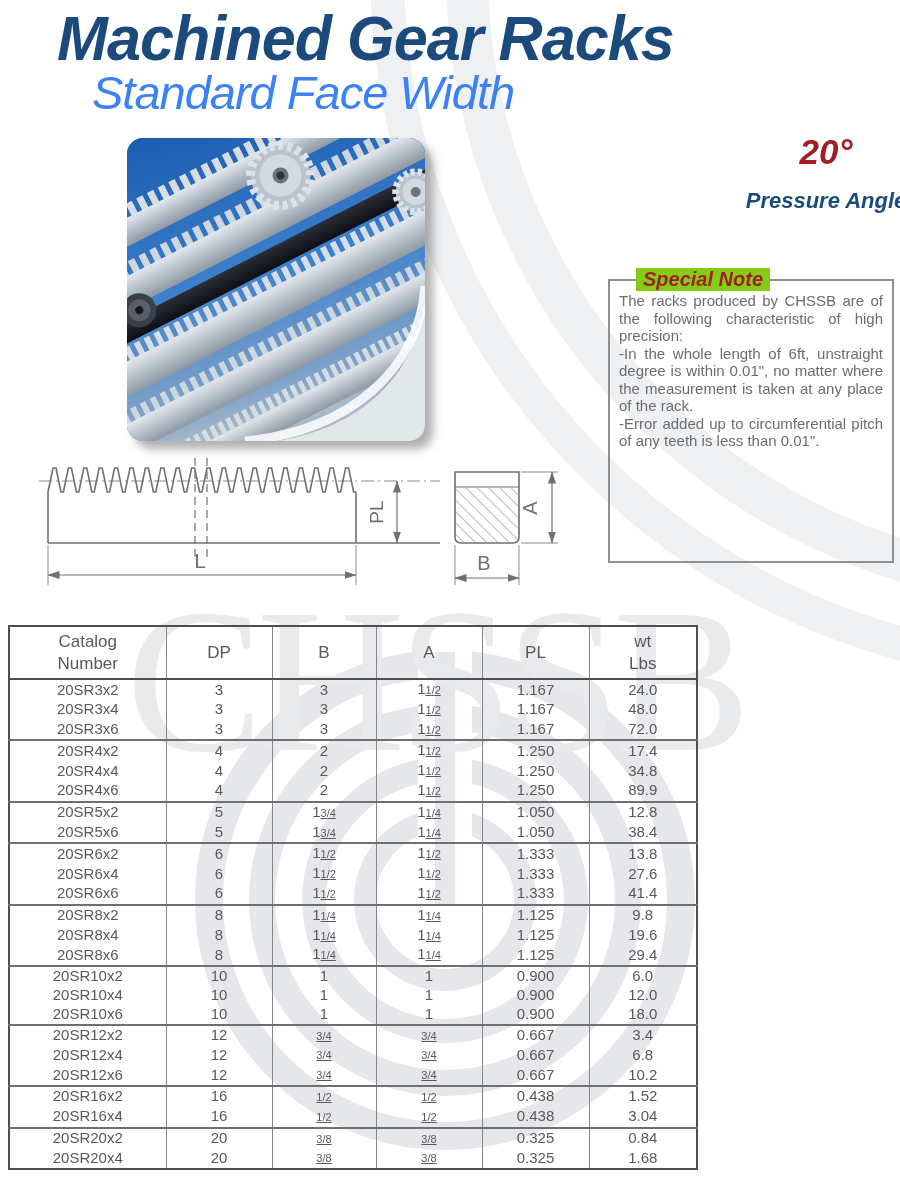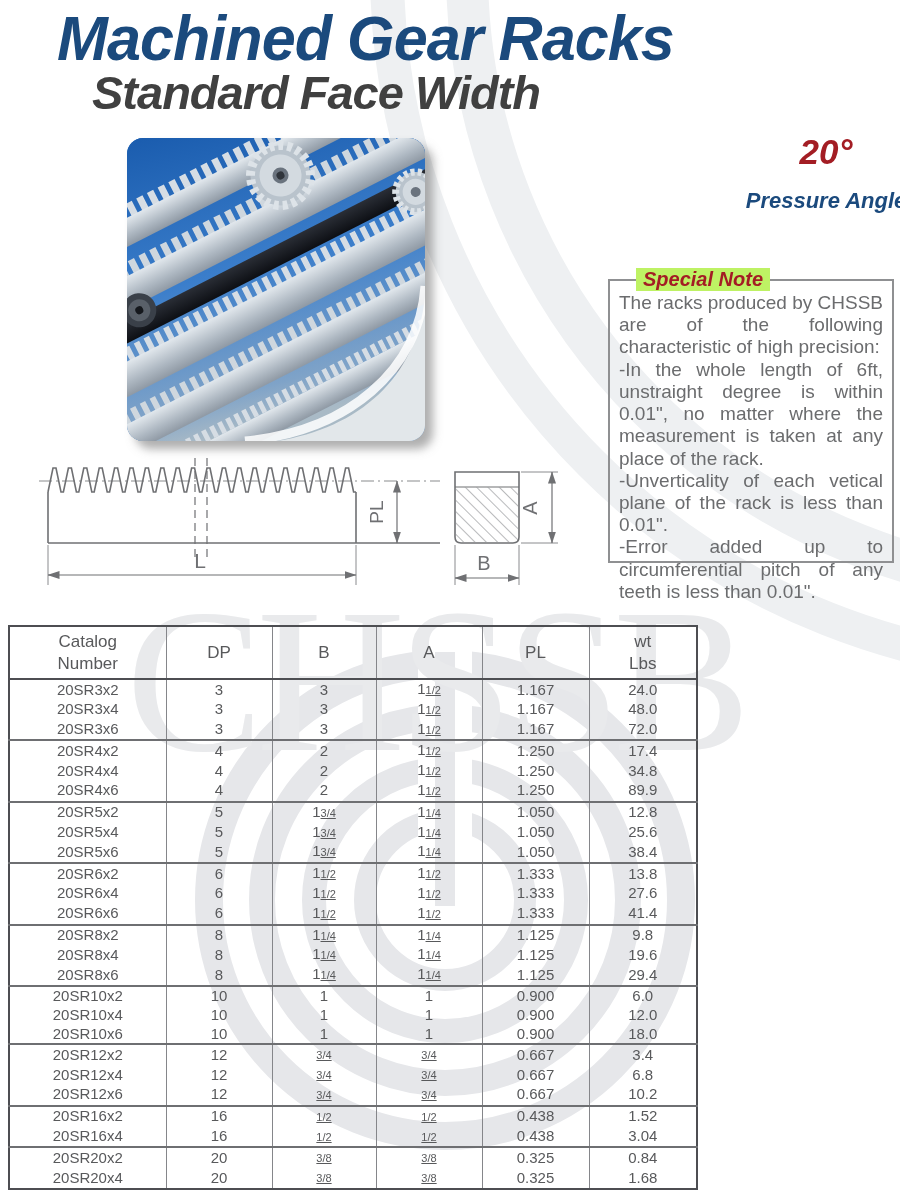--- a/index.html
+++ b/index.html
@@ -15,45 +15,45 @@
     letter-spacing:-7px;color:#e9eaec;user-select:none;white-space:nowrap;
   }
   
   .title{
     position:absolute;left:57px;top:2px;z-index:1;
     font-size:63px;font-weight:bold;font-style:italic;color:#1b4a7d;
     letter-spacing:-1px;transform:scaleX(.97);transform-origin:left;white-space:nowrap;
   }
   .subtitle{
     position:absolute;left:92px;top:65px;z-index:1;
-    font-size:47px;font-weight:bold;font-style:italic;color:#404040;
+    font-size:47px;font-weight:normal;font-style:italic;color:#3b82f6;
     letter-spacing:-1px;white-space:nowrap;
   }
   
   .photo{
     position:absolute;left:127px;top:138px;width:298px;height:303px;z-index:1;
     border-radius:16px;overflow:hidden;
     box-shadow:8px 8px 10px rgba(110,110,110,.55);
     background:#2a6fbf;
   }
   
   .pa{position:absolute;left:728px;top:134px;width:196px;text-align:center;z-index:1;
       font-style:italic;font-weight:bold;}
   .pa-value{font-size:35px;color:#a31d24;line-height:1.05;}
   .pa-label{font-size:22px;color:#1b4a7d;margin-top:17px;}
   
   .note{
     position:absolute;left:608px;top:279px;width:286px;height:284px;z-index:1;
     border:2px solid #8f9092;box-sizing:border-box;
   }
   .note-title{
-    position:absolute;top:-13px;left:26px;background:#bef264;padding:0 7px;
+    position:absolute;top:-13px;left:26px;background:#84cc16;padding:0 7px;
     font-size:20px;font-weight:bold;font-style:italic;color:#a31d24;white-space:nowrap;
   }
-  .note-body{padding:11px 9px 0 9px;font-size:19px;line-height:1.17;color:#6b6c6e;text-align:justify;}
+  .note-body{padding:11px 9px 0 9px;font-size:15px;line-height:1.17;color:#6b6c6e;text-align:justify;}
   .note-body p{margin:0;}
   
   .diag{position:absolute;z-index:1;}
   .diag text{font-family:"Liberation Sans",sans-serif;fill:#6f7073;}
   
   table.spec{
     position:absolute;left:8px;top:625px;z-index:1;
     width:690px;table-layout:fixed;border-collapse:collapse;
     background:transparent;color:#58595b;
   }
@@ -150,21 +150,20 @@
 <div class="pa">
   <div class="pa-value">20°</div>
   <div class="pa-label">Pressure Angle</div>
 </div>
 
 <div class="note">
   <span class="note-title">Special Note</span>
   <div class="note-body">
     <p>The racks produced by CHSSB are of the following characteristic of high precision:</p>
     <p>-In the whole length of 6ft, unstraight degree is within 0.01", no matter where the measurement is taken at any place of the rack.</p>
-    <p>-Unverticality of each vetical plane of the rack is less than 0.01".</p>
     <p>-Error added up to circumferential pitch of any teeth is less than 0.01".</p>
   </div>
 </div>
 
 <svg class="diag" style="left:25px;top:448px;" width="420" height="150" viewBox="0 0 420 150">
   <defs>
     <marker id="arw" markerWidth="12" markerHeight="8" refX="11.5" refY="4" orient="auto-start-reverse" markerUnits="userSpaceOnUse">
       <path d="M0,0 L12,4 L0,8 Z" fill="#6f7073"></path>
     </marker>
   </defs>
@@ -284,28 +283,20 @@
       </tr>
       <tr class="gsep">
         <td>20SR5x2</td>
         <td>5</td>
         <td>1<span class="frac">3/4</span></td>
         <td>1<span class="frac">1/4</span></td>
         <td>1.050</td>
         <td>12.8</td>
       </tr>
       <tr>
-        <td>20SR5x4</td>
-        <td>5</td>
-        <td>1<span class="frac">3/4</span></td>
-        <td>1<span class="frac">1/4</span></td>
-        <td>1.050</td>
-        <td>25.6</td>
-      </tr>
-      <tr>
         <td>20SR5x6</td>
         <td>5</td>
         <td>1<span class="frac">3/4</span></td>
         <td>1<span class="frac">1/4</span></td>
         <td>1.050</td>
         <td>38.4</td>
       </tr>
       <tr class="gsep">
         <td>20SR6x2</td>
         <td>6</td>

